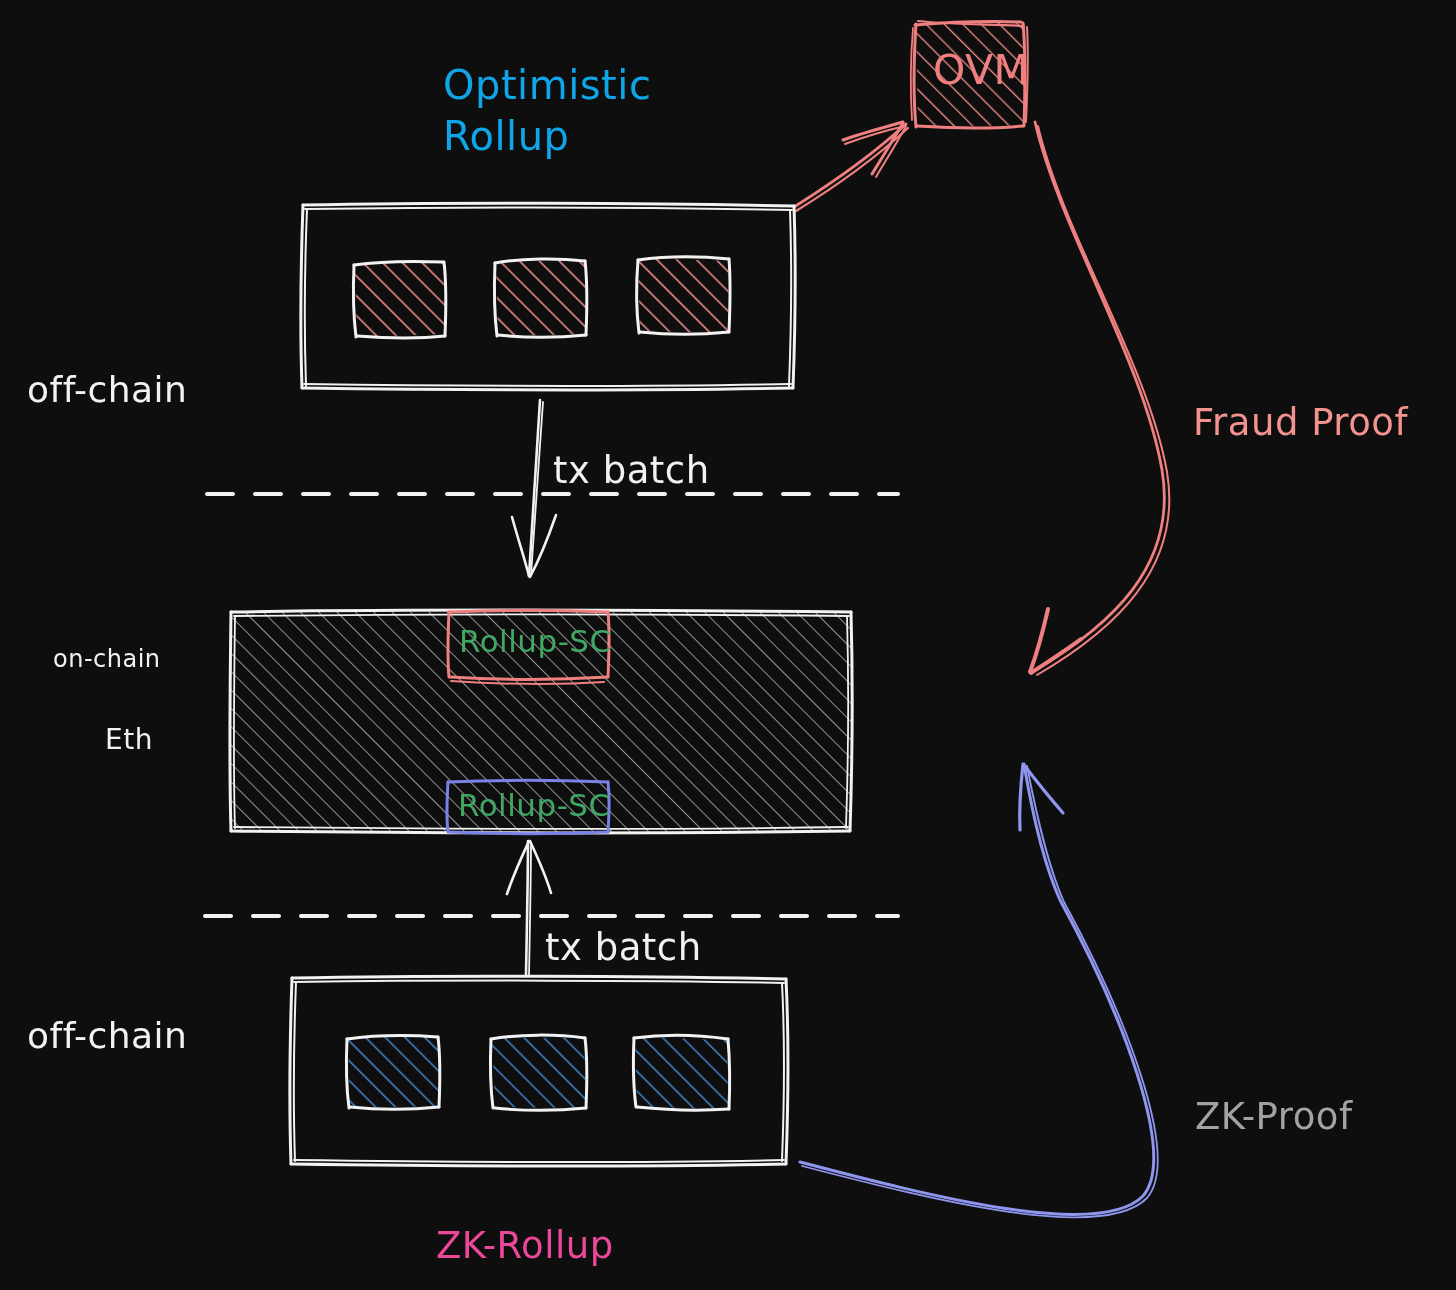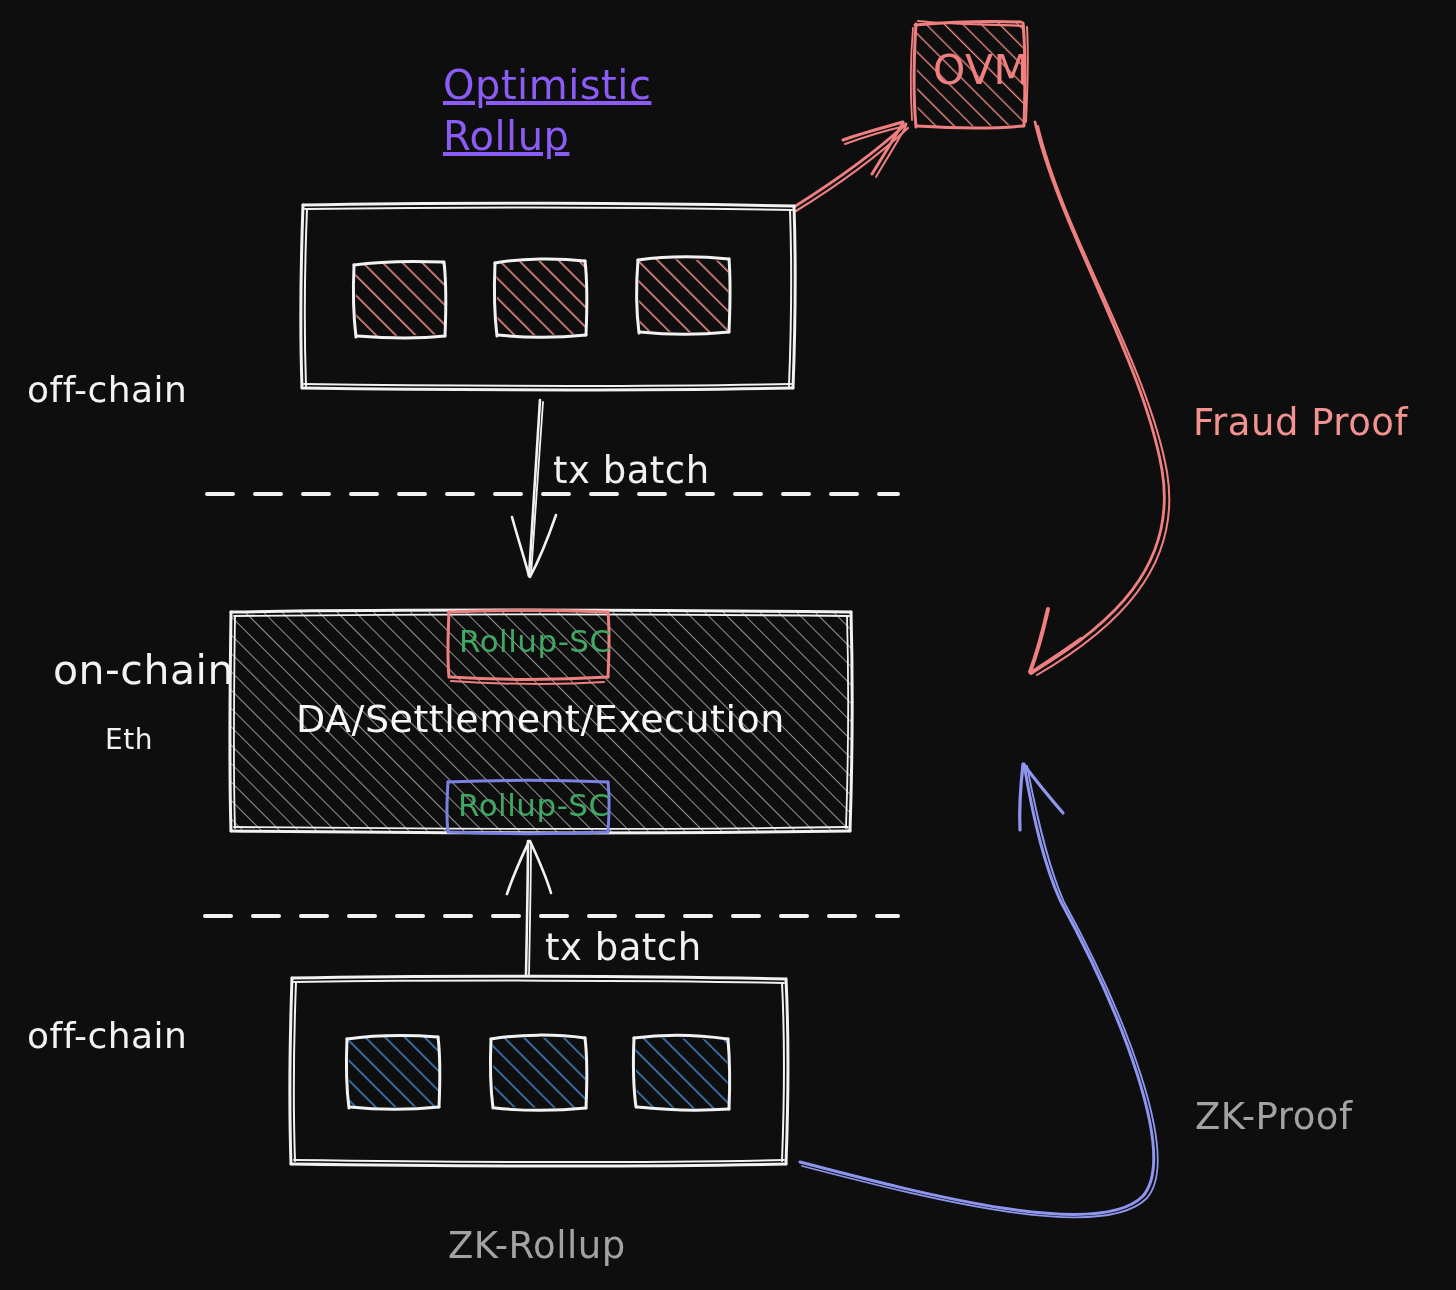--- a/index.html
+++ b/index.html
@@ -210,42 +210,41 @@
         <path d="M800 1162 C930 1196, 1100 1240, 1143 1196 C1178 1155, 1120 1010, 1060 900 C1042 860, 1030 800, 1024 764" stroke="#8f96ef" stroke-width="3"></path>
         <path d="M802 1166 C933 1200, 1103 1243, 1147 1198 C1182 1157, 1124 1012, 1064 902 C1046 862, 1034 802, 1027 766" stroke="#8f96ef" stroke-width="1.8"></path>
 
         <path d="M1020 830 C1019 808, 1021 782, 1023 764" stroke="#8f96ef" stroke-width="3.2"></path>
         <path d="M1063 813 C1050 798, 1034 778, 1024 765" stroke="#8f96ef" stroke-width="3.2"></path>
       </g>
 
     </g>
   </svg>
 
-  <div class="lbl" style="left:443px; top:60px; color:#8b5cf6; font-size:40px;text-decoration:underline;">Optimistic
+  <div class="lbl" style="left:443px; top:60px; color:#0ea5e9; font-size:40px;">Optimistic
 Rollup</div>
 
   <div class="lbl" style="left:933px; top:44px; color:#f08080; font-size:41px;">OVM</div>
 
   <div class="lbl" style="left:27px; top:367px; color:#f2f2f2; font-size:36px;">off-chain</div>
 
   <div class="lbl" style="left:553px; top:447px; color:#f2f2f2; font-size:37px;">tx batch</div>
 
   <div class="lbl" style="left:1193px; top:399px; color:#f2938f; font-size:37px;">Fraud Proof</div>
 
-  <div class="lbl" style="left:53px; top:644px; color:#f2f2f2; font-size:41px;">on-chain</div>
+  <div class="lbl" style="left:53px; top:644px; color:#f2f2f2; font-size:24px;">on-chain</div>
 
   <div class="lbl" style="left:105px; top:722px; color:#f2f2f2; font-size:28px;">Eth</div>
 
   <div class="lbl" style="left:459px; top:622px; color:#3fa862; font-size:31px;">Rollup-SC</div>
 
-  <div class="lbl" style="left:296px; top:695px; color:#f7f7f7; font-size:38px;">DA/Settlement/Execution</div>
 
   <div class="lbl" style="left:458px; top:786px; color:#3fa862; font-size:31px;">Rollup-SC</div>
 
   <div class="lbl" style="left:545px; top:924px; color:#f2f2f2; font-size:37px;">tx batch</div>
 
   <div class="lbl" style="left:27px; top:1013px; color:#f2f2f2; font-size:36px;">off-chain</div>
 
   <div class="lbl" style="left:1195px; top:1093px; color:#a3a3a3; font-size:37px;">ZK-Proof</div>
 
-  <div class="lbl" style="left:448px; top:1222px; color:#a3a3a3; font-size:37px;">ZK-Rollup</div>
+  <div class="lbl" style="left:436px; top:1222px; color:#ec4899; font-size:37px;">ZK-Rollup</div>
 
 </div>
 
 </body></html>

